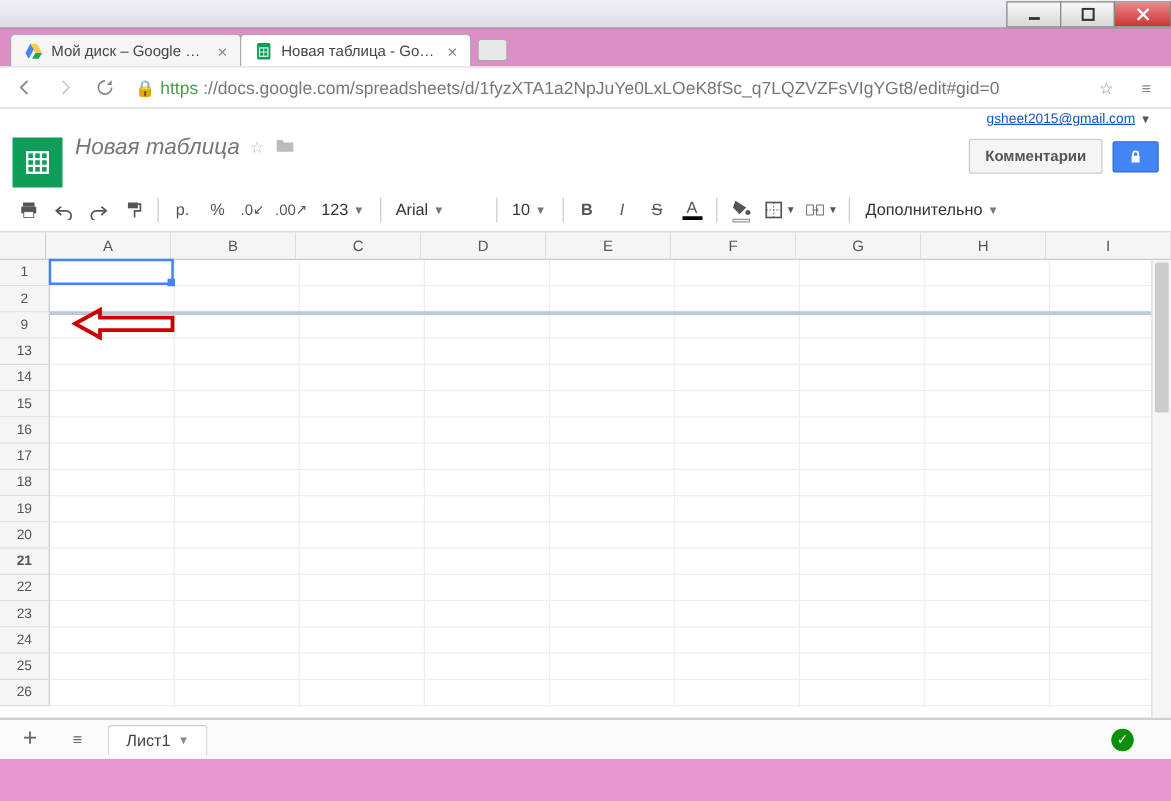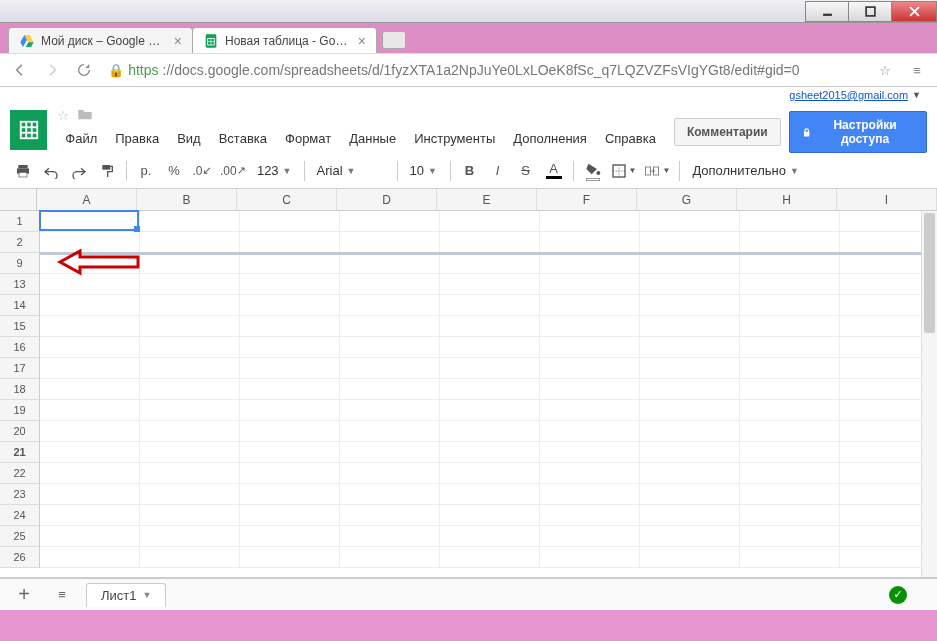--- a/index.html
+++ b/index.html
@@ -182,44 +182,33 @@
       <svg viewBox="0 0 24 24">
           <rect x="3" y="3" width="18" height="18" fill="none" stroke="#fff" stroke-width="2"></rect>
           <line x1="3" y1="9" x2="21" y2="9" stroke="#fff" stroke-width="2"></line>
           <line x1="3" y1="15" x2="21" y2="15" stroke="#fff" stroke-width="2"></line>
           <line x1="9" y1="3" x2="9" y2="21" stroke="#fff" stroke-width="2"></line>
           <line x1="15" y1="3" x2="15" y2="21" stroke="#fff" stroke-width="2"></line>
         </svg>
     </div>
     <div class="header-main">
       <div class="title-row">
+        <span class="doc-title">Новая таблица</span>
         <span class="star-icon">☆</span>
         <span class="folder-icon"><svg width="16" height="14" viewBox="0 0 24 20">
               <path d="M2 4 h7 l2 3 h11 v11 h-20 z" fill="#bbb"></path>
             </svg></span>
       </div>
-      <div class="menu-row" id="menu-row">
-          <div class="menu-item">Файл</div>
-          <div class="menu-item">Правка</div>
-          <div class="menu-item">Вид</div>
-          <div class="menu-item">Вставка</div>
-          <div class="menu-item">Формат</div>
-          <div class="menu-item">Данные</div>
-          <div class="menu-item">Инструменты</div>
-          <div class="menu-item">Дополнения</div>
-          <div class="menu-item">Справка</div>
-        </div>
     </div>
     <div class="header-buttons">
       <button class="btn">Комментарии</button>
       <button class="btn primary">
         <svg viewBox="0 0 24 24">
             <path d="M6 10 V7 a6 6 0 0 1 12 0 v3 h1 v12 H5 V10 Z M9 10 h6 V7 a3 3 0 0 0 -6 0 Z" fill="#fff"></path>
           </svg>
-        <span>Настройки доступа</span>
       </button>
     </div>
   </div>
 
   <div class="toolbar">
     <div class="tb-btn">
         <svg viewBox="0 0 24 24">
           <rect x="5" y="3" width="14" height="5" fill="#555"></rect>
           <rect x="3" y="8" width="18" height="8" fill="#555"></rect>
           <rect x="6" y="14" width="12" height="7" fill="#fff" stroke="#555"></rect>

